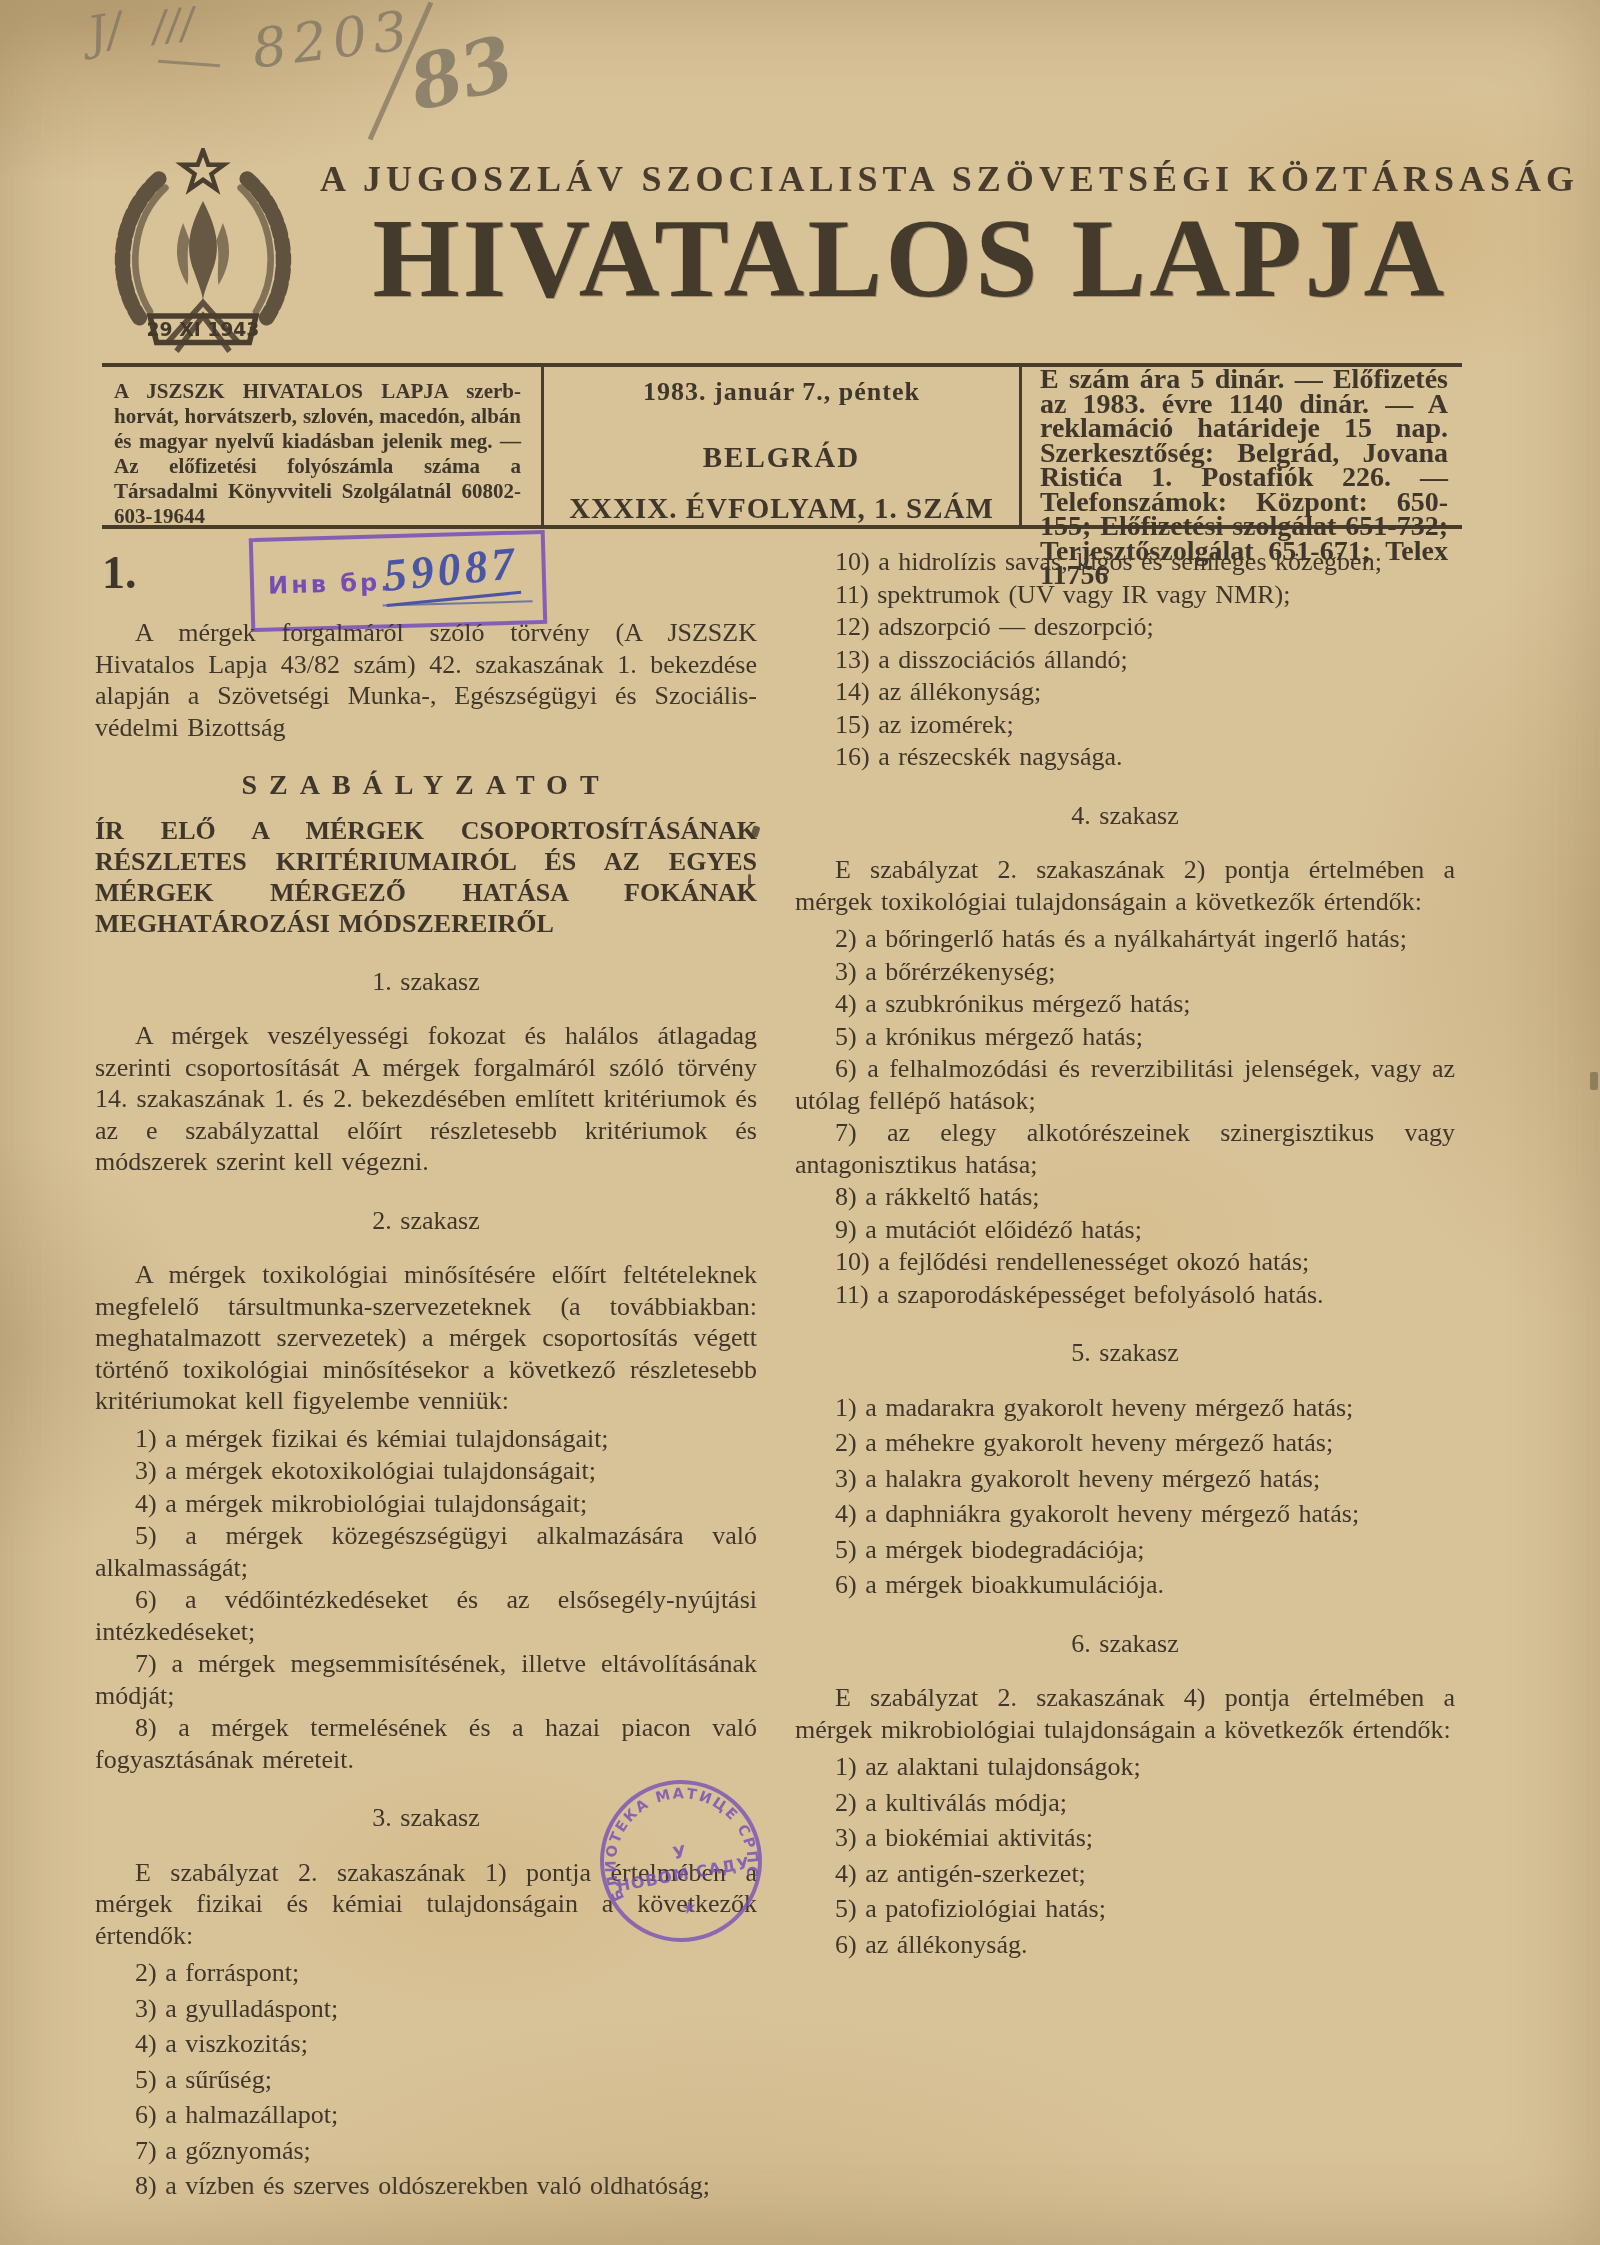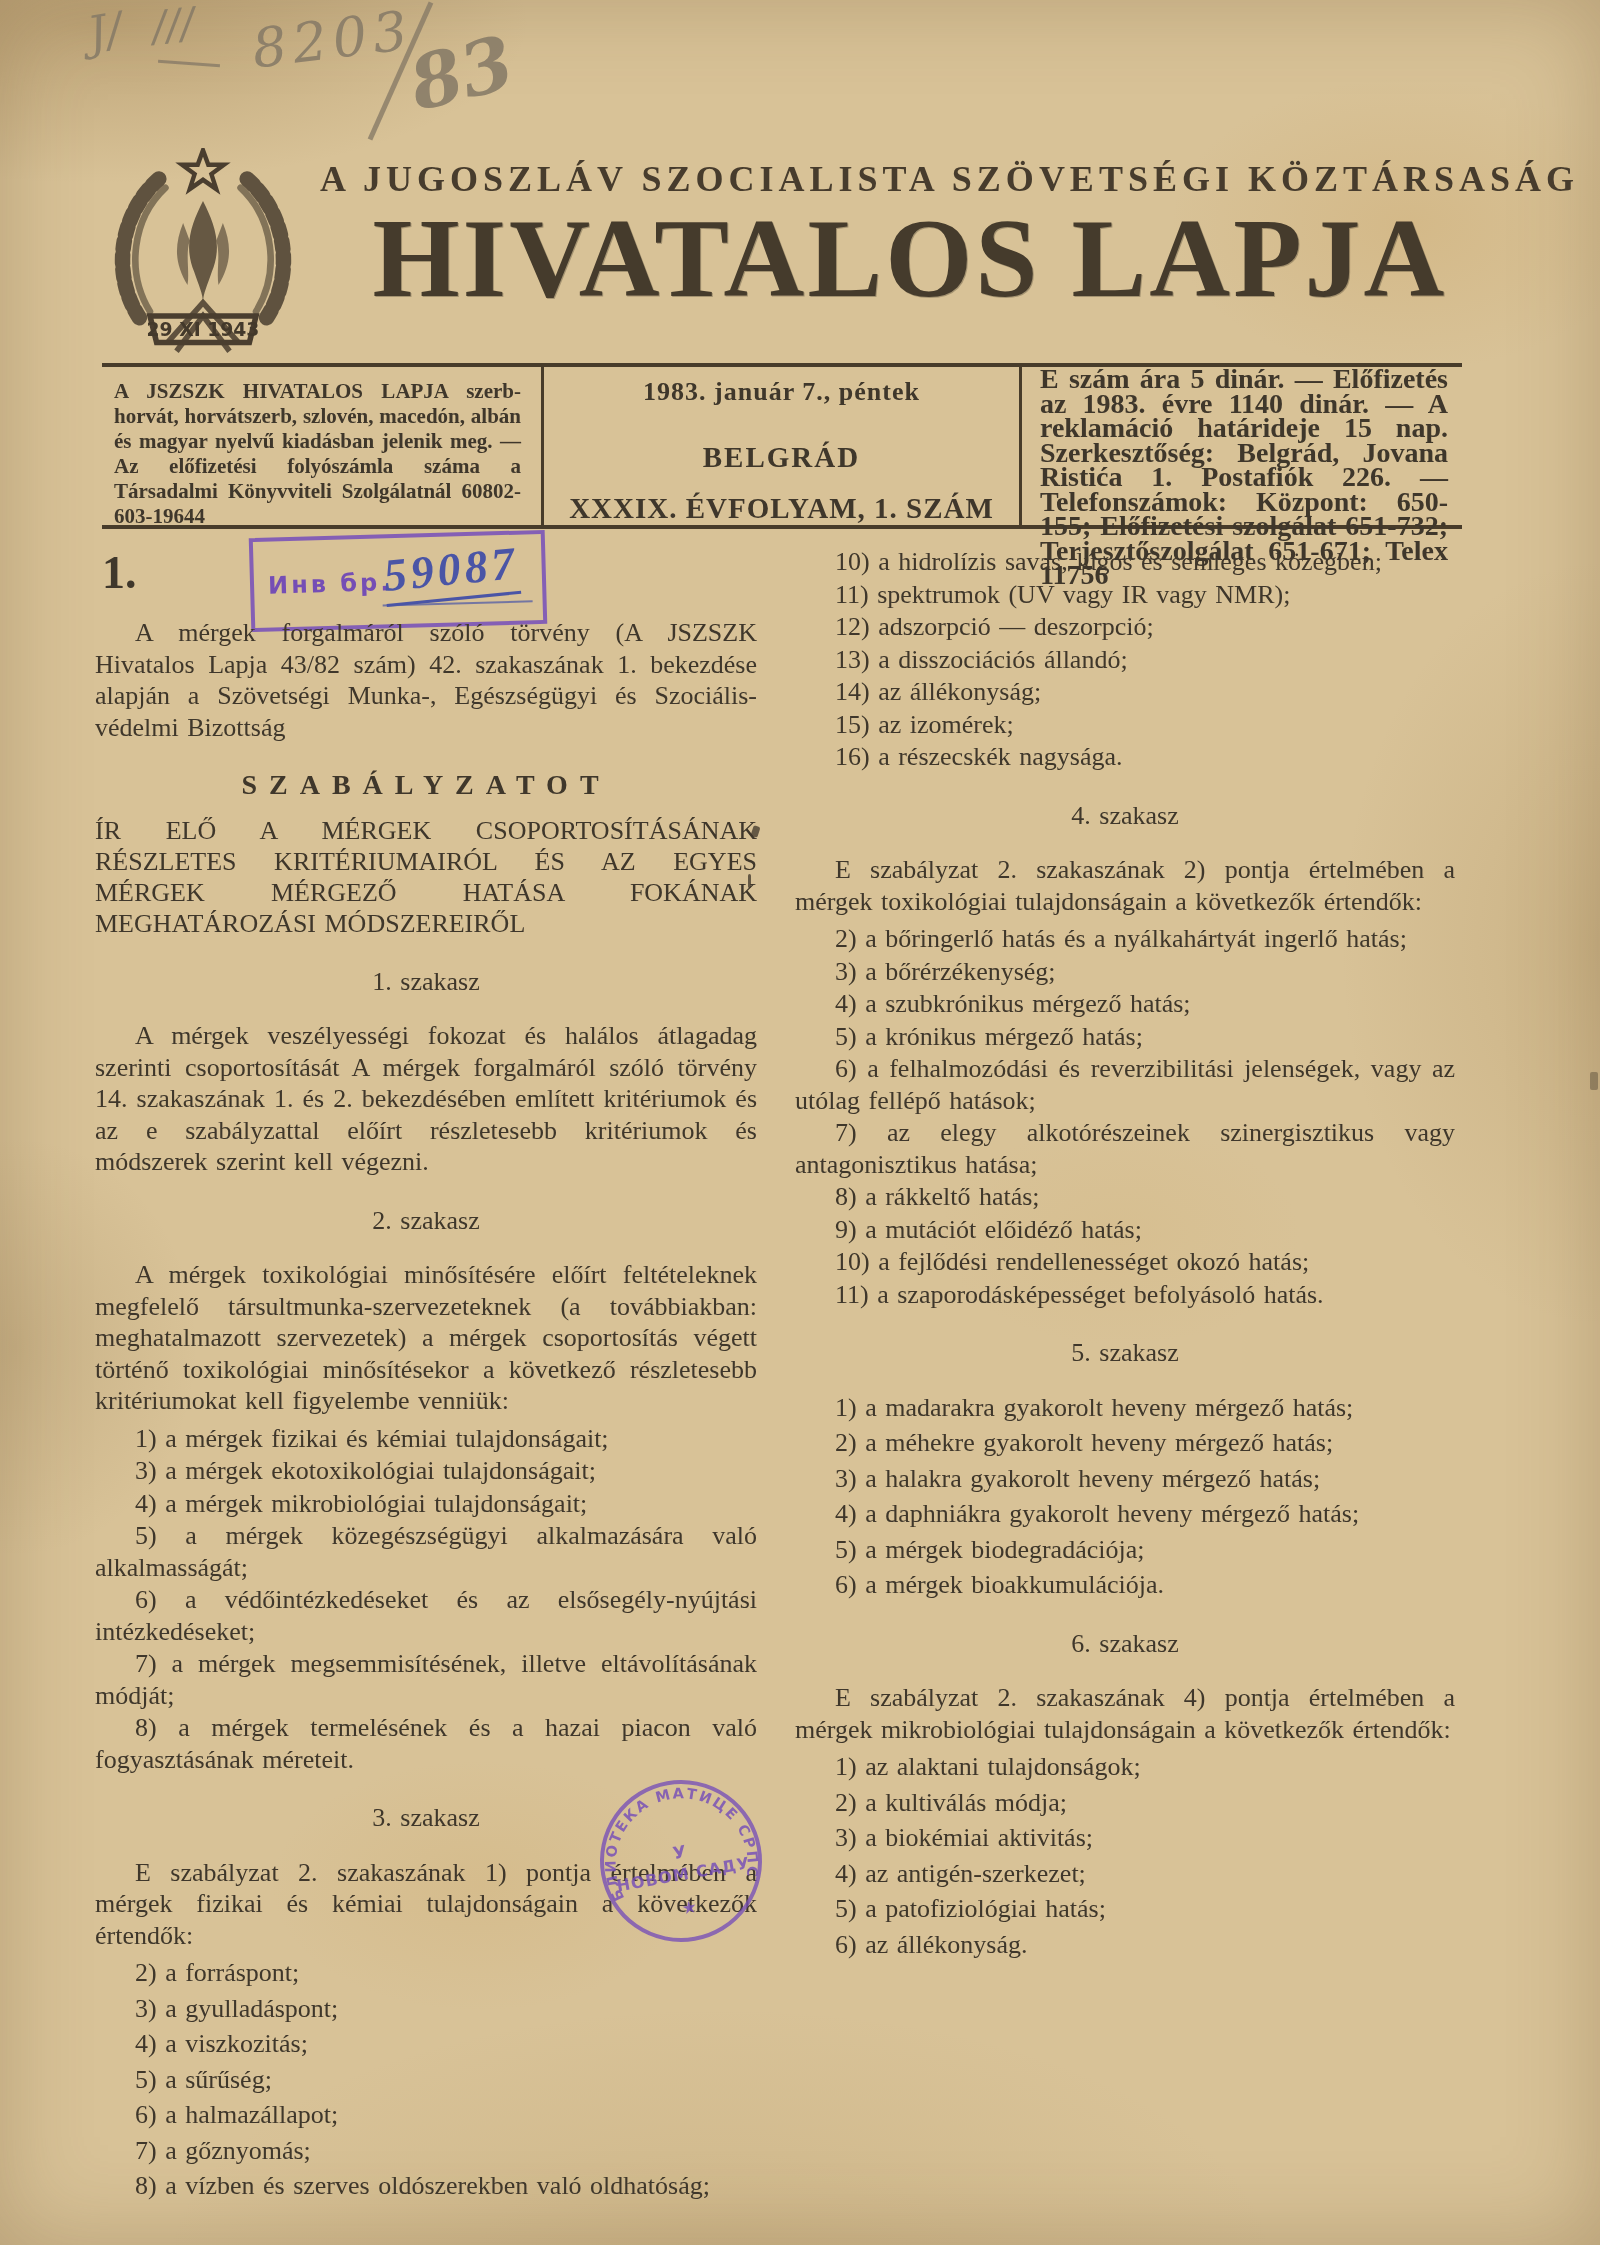--- a/index.html
+++ b/index.html
@@ -55,21 +55,21 @@
   .col{position:absolute; top:545px; font-size:26px; line-height:31.5px; text-align:justify; word-spacing:2px;}
   .col-left{left:95px; width:662px;}
   .col-right{left:795px; width:660px;}
   .article-number{position:absolute; left:102px; top:546px; font-size:46px; font-weight:bold;}
   .col-left .flow{padding-top:72px;}
   .par{margin:0 0 6px 0; text-indent:40px;}
   .item{margin:1px 0; text-indent:40px;}
   .sec-head{text-align:center; text-indent:0; margin:27px 0 23px 0;}
   .decree-word{text-align:center; text-indent:0; font-weight:bold; font-size:28px;
     letter-spacing:12px; margin:26px 0 14px 0;}
-  .decree-title{font-weight:normal; text-align:justify; text-indent:0; margin:14px 0 0 0;
+  .decree-title{font-weight:bold; text-align:justify; text-indent:0; margin:14px 0 0 0;
     font-size:26px; line-height:31px;}
   .sec-airy .item{margin:4px 0;}
   .speck{position:absolute; background:rgba(62,52,40,.75); border-radius:2px;}
   svg text{font-family:"DejaVu Sans",sans-serif;}
 </style>
 </head>
 <body>
 
 <div class="page">
 

